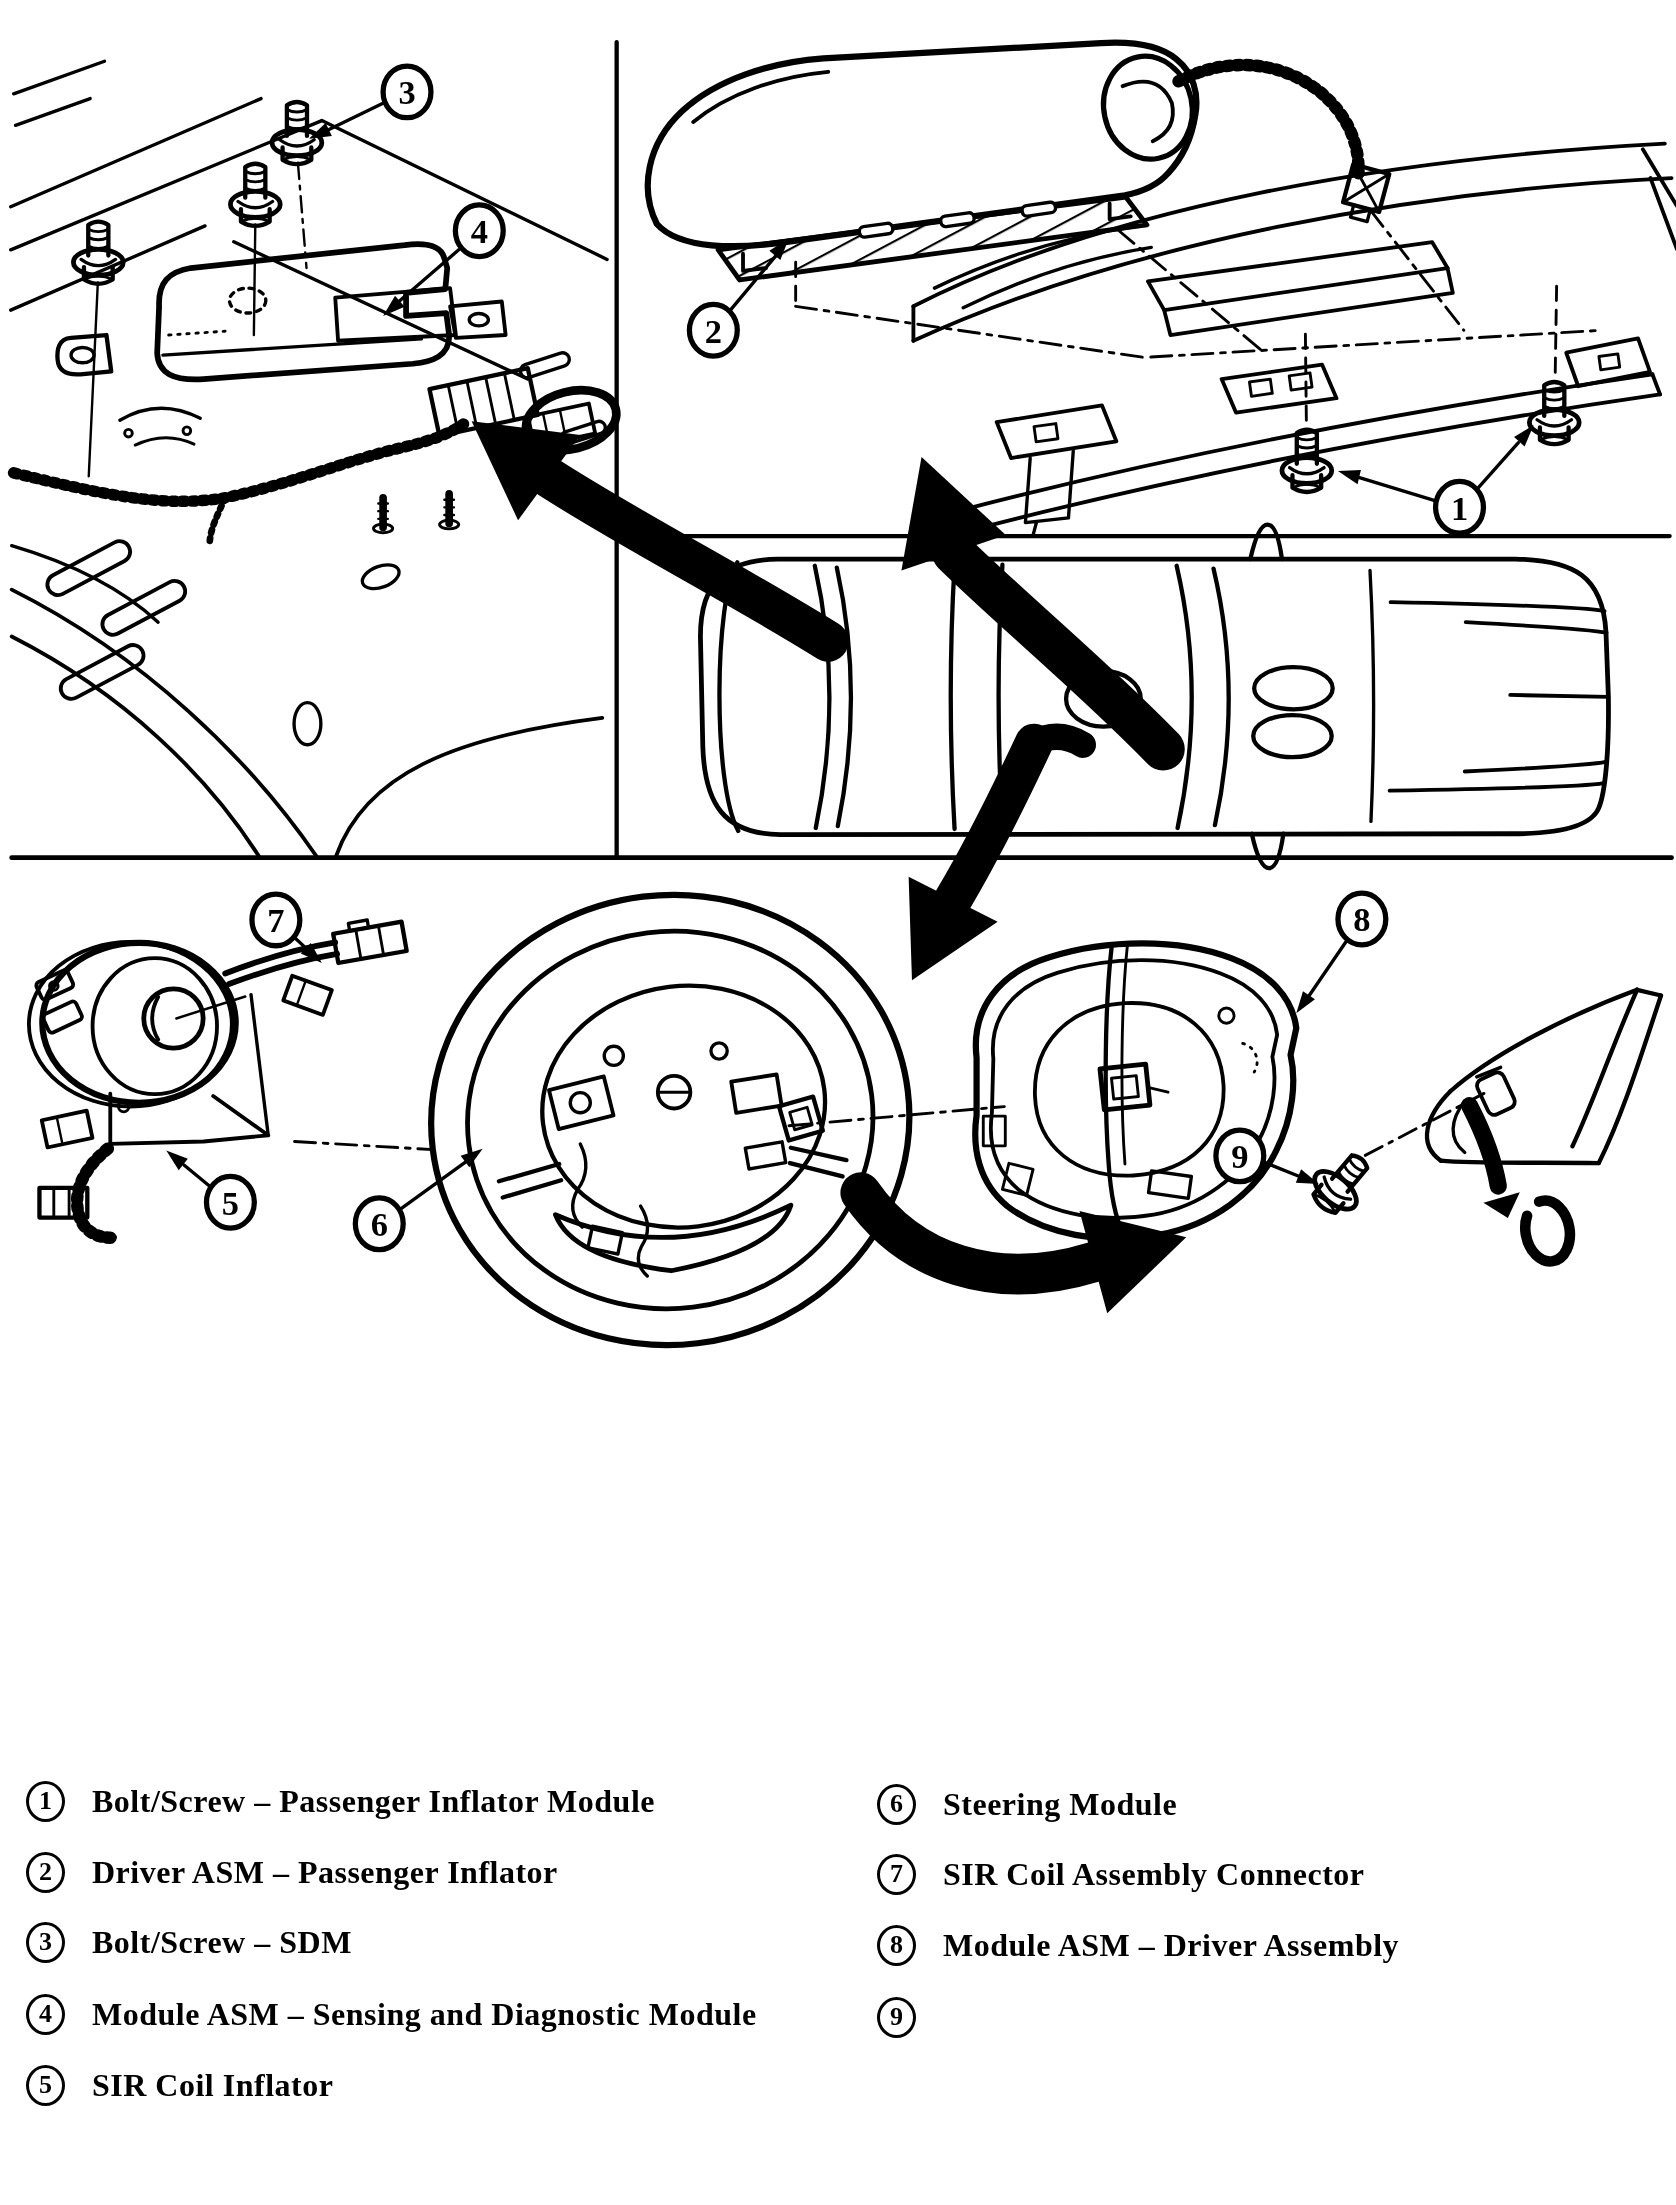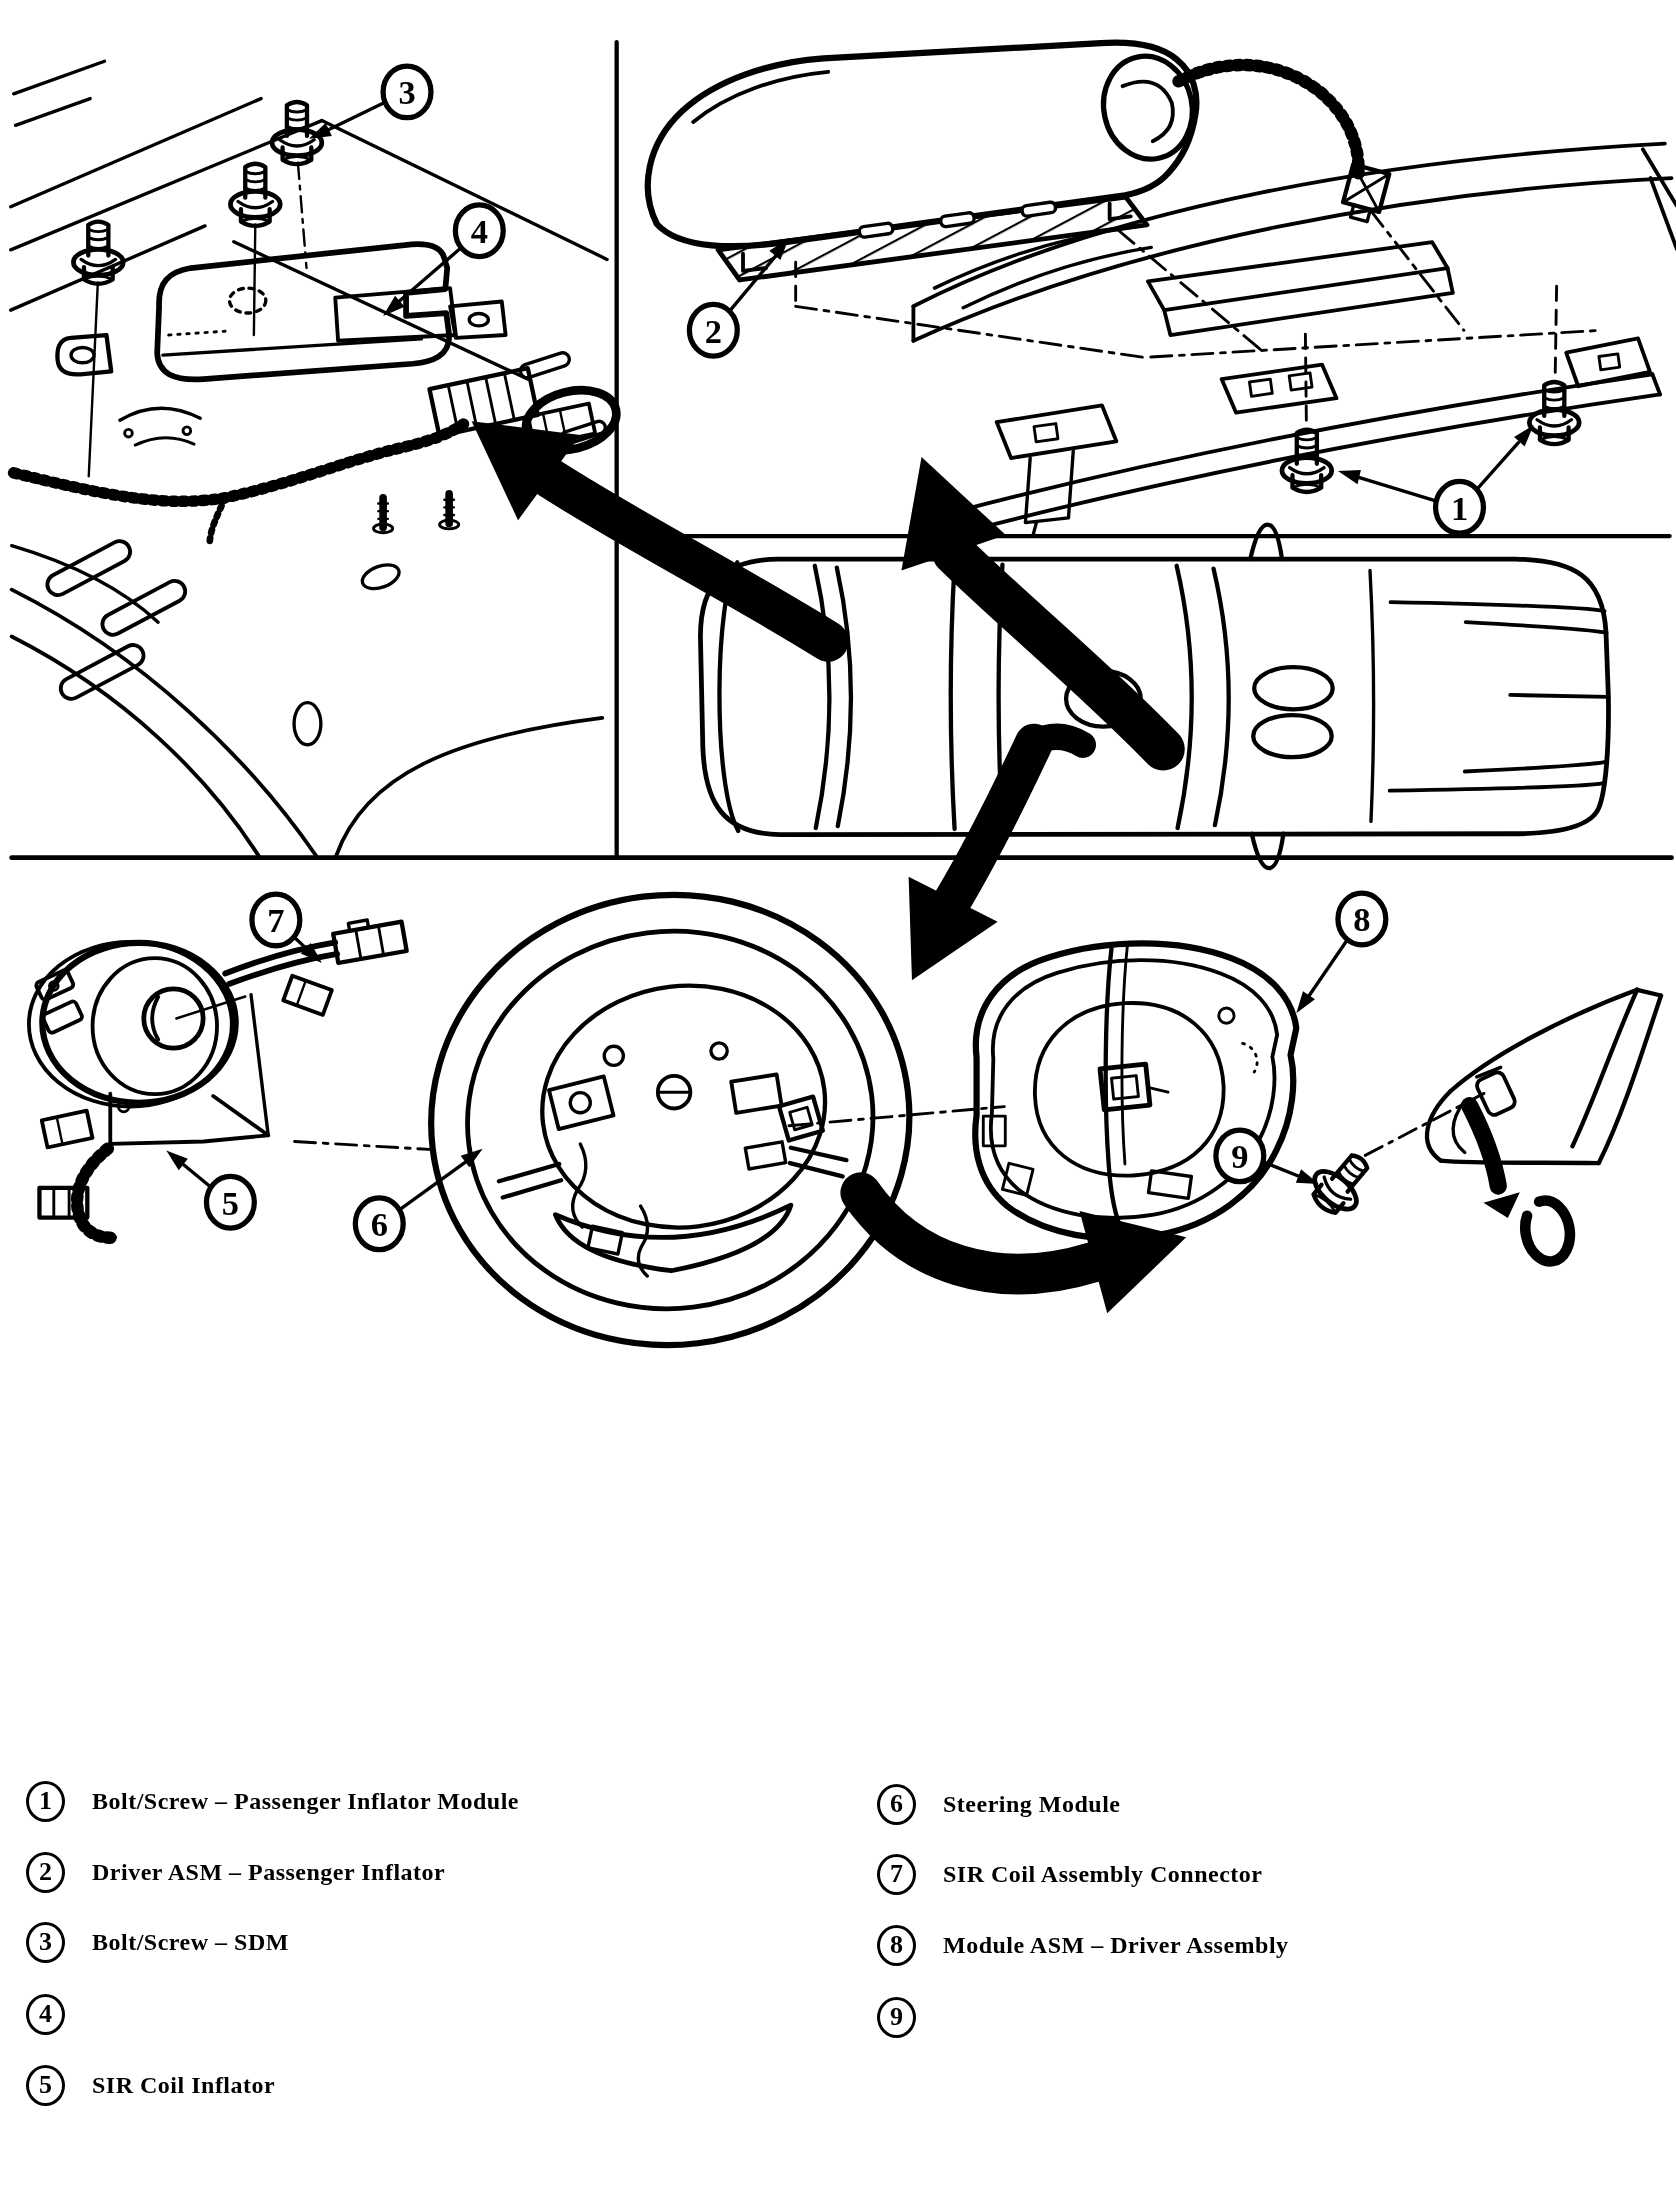--- a/index.html
+++ b/index.html
@@ -3,21 +3,21 @@
 <meta charset="utf-8">
 <style>
   html,body{margin:0;padding:0;background:#ffffff;}
   .page{position:relative;width:1677px;height:2205px;background:#ffffff;overflow:hidden;
         font-family:"Liberation Serif",serif;color:#000;}
   .art{position:absolute;left:0;top:0;}
   .lrow{position:absolute;display:flex;align-items:center;height:44px;}
   .lnum{box-sizing:border-box;width:39px;height:41px;border:3.4px solid #000;border-radius:50%;
         display:flex;align-items:center;justify-content:center;font-size:26px;font-weight:700;
         font-family:"Liberation Serif",serif;flex:0 0 auto;}
-  .llabel{margin-left:27px;font-size:24px;font-weight:600;letter-spacing:0.5px;white-space:nowrap;
+  .llabel{margin-left:27px;font-size:32px;font-weight:600;letter-spacing:0.5px;white-space:nowrap;
         font-family:"Liberation Serif",serif;}
 </style>
 </head>
 <body>
 
 <div class="page">
 
 <svg class="art" width="1677" height="2205" viewBox="0 0 3503 4607" xmlns="http://www.w3.org/2000/svg" fill="none" stroke="#000" stroke-linecap="round" stroke-linejoin="round">
 
   <defs>
@@ -389,20 +389,21 @@
   <div class="lrow" style="top:1850px;left:26px">
     <span class="lnum">2</span>
     <span class="llabel">Driver ASM – Passenger Inflator</span>
   </div>
   <div class="lrow" style="top:1920px;left:26px">
     <span class="lnum">3</span>
     <span class="llabel">Bolt/Screw – SDM</span>
   </div>
   <div class="lrow" style="top:1992px;left:26px">
     <span class="lnum">4</span>
+    <span class="llabel">Module ASM – Sensing and Diagnostic Module</span>
   </div>
   <div class="lrow" style="top:2063px;left:26px">
     <span class="lnum">5</span>
     <span class="llabel">SIR Coil Inflator</span>
   </div>
   <div class="lrow" style="top:1782px;left:877px">
     <span class="lnum">6</span>
     <span class="llabel">Steering Module</span>
   </div>
   <div class="lrow" style="top:1852px;left:877px">

